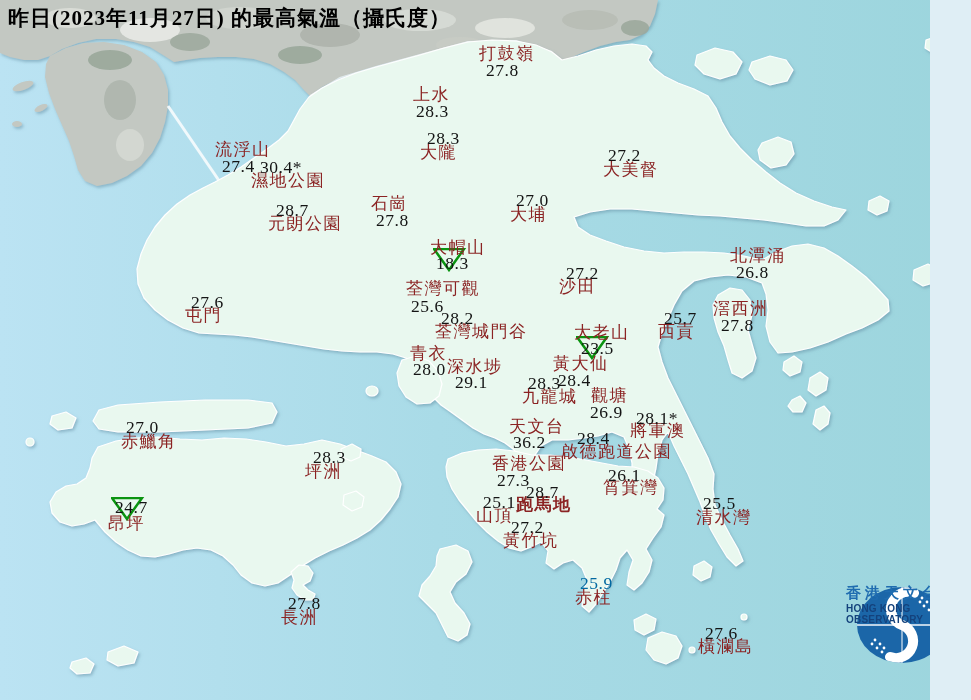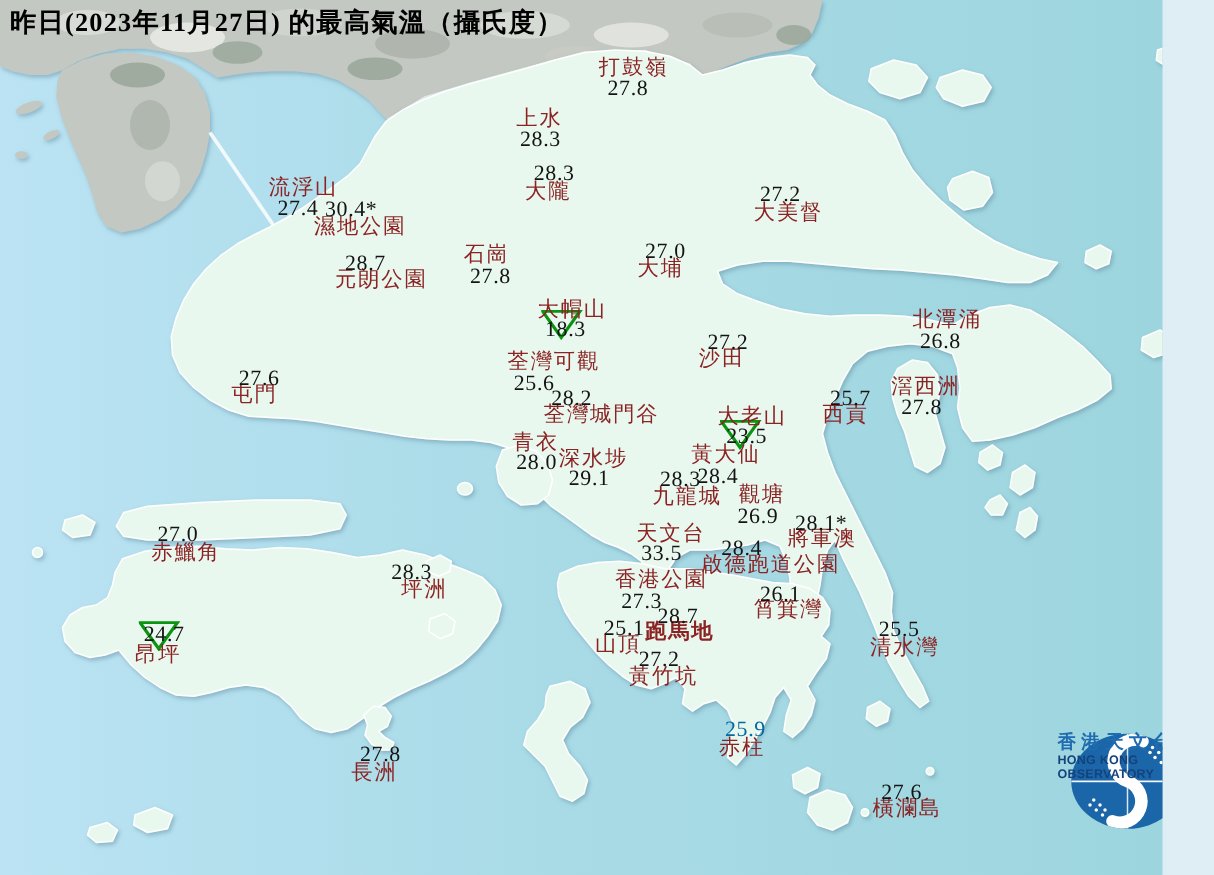--- a/index.html
+++ b/index.html
@@ -196,38 +196,38 @@
       </svg>
       <div class="s-name" style="left: 574px; top: 324px; color: rgb(139, 35, 35);">大老山</div>
       <div class="s-value" style="left: 581px; top: 340px; color: rgb(20, 20, 20);">23.5</div>
       <div class="s-name" style="left: 553px; top: 355px; color: rgb(139, 35, 35);">黃大仙</div>
       <div class="s-value" style="left: 558px; top: 372px; color: rgb(20, 20, 20);">28.4</div>
       <div class="s-name" style="left: 591px; top: 387px; color: rgb(139, 35, 35);">觀塘</div>
       <div class="s-value" style="left: 590px; top: 404px; color: rgb(20, 20, 20);">26.9</div>
       <div class="s-name" style="left: 630px; top: 422px; color: rgb(139, 35, 35);">將軍澳</div>
       <div class="s-value" style="left: 636px; top: 410px; color: rgb(20, 20, 20);">28.1*</div>
       <div class="s-name" style="left: 509px; top: 418px; color: rgb(139, 35, 35);">天文台</div>
-      <div class="s-value" style="left: 513px; top: 434px; color: rgb(20, 20, 20);">33.5</div>
+      <div class="s-value" style="left: 513px; top: 434px; color: rgb(20, 20, 20);">36.2</div>
       <div class="s-name" style="left: 561px; top: 443px; color: rgb(139, 35, 35);">啟德跑道公園</div>
       <div class="s-value" style="left: 577px; top: 430px; color: rgb(20, 20, 20);">28.4</div>
       <div class="s-name" style="left: 492px; top: 455px; color: rgb(139, 35, 35);">香港公園</div>
       <div class="s-value" style="left: 497px; top: 472px; color: rgb(20, 20, 20);">27.3</div>
       <div class="s-name" style="left: 603px; top: 479px; color: rgb(139, 35, 35);">筲箕灣</div>
       <div class="s-value" style="left: 608px; top: 467px; color: rgb(20, 20, 20);">26.1</div>
       <div class="s-name" style="left: 516px; top: 496px; color: rgb(139, 35, 35); font-weight: bold;">跑馬地</div>
       <div class="s-value" style="left: 526px; top: 484px; color: rgb(20, 20, 20);">28.7</div>
       <div class="s-name" style="left: 476px; top: 507px; color: rgb(139, 35, 35);">山頂</div>
       <div class="s-value" style="left: 483px; top: 494px; color: rgb(20, 20, 20);">25.1</div>
       <div class="s-name" style="left: 696px; top: 509px; color: rgb(139, 35, 35);">清水灣</div>
       <div class="s-value" style="left: 703px; top: 495px; color: rgb(20, 20, 20);">25.5</div>
       <div class="s-name" style="left: 503px; top: 532px; color: rgb(139, 35, 35);">黃竹坑</div>
       <div class="s-value" style="left: 511px; top: 519px; color: rgb(20, 20, 20);">27.2</div>
       <div class="s-name" style="left: 121px; top: 433px; color: rgb(139, 35, 35); text-align: right;">赤鱲角</div>
       <div class="s-value" style="left: 126px; top: 419px; color: rgb(20, 20, 20);">27.0</div>
-      <div class="s-name" style="left: 305px; top: 463px; color: rgb(139, 35, 35); margin-left: 16px;">坪洲</div>
+      <div class="s-name" style="left: 305px; top: 463px; color: rgb(139, 35, 35);">坪洲</div>
       <div class="s-value" style="left: 313px; top: 449px; color: rgb(20, 20, 20);">28.3</div>
       <svg width="34" height="24" class="s-tri" style="left: 111px; top: 497px;">
         <polygon points="1,1 31,1 16,22" fill="none" stroke="#0a9410" stroke-width="2.5"></polygon>
       </svg>
       <div class="s-name" style="left: 108px; top: 515px; color: rgb(139, 35, 35); font-family: Liberation Serif, serif;">昂坪</div>
       <div class="s-value" style="left: 115px; top: 499px; color: rgb(20, 20, 20);">24.7</div>
       <div class="s-name" style="left: 575px; top: 589px; color: rgb(139, 35, 35);">赤柱</div>
       <div class="s-value" style="left: 580px; top: 575px; color: #0369a1;">25.9</div>
       <div class="s-name" style="left: 281px; top: 609px; color: rgb(139, 35, 35);">長洲</div>
       <div class="s-value" style="left: 288px; top: 595px; color: rgb(20, 20, 20);">27.8</div>

